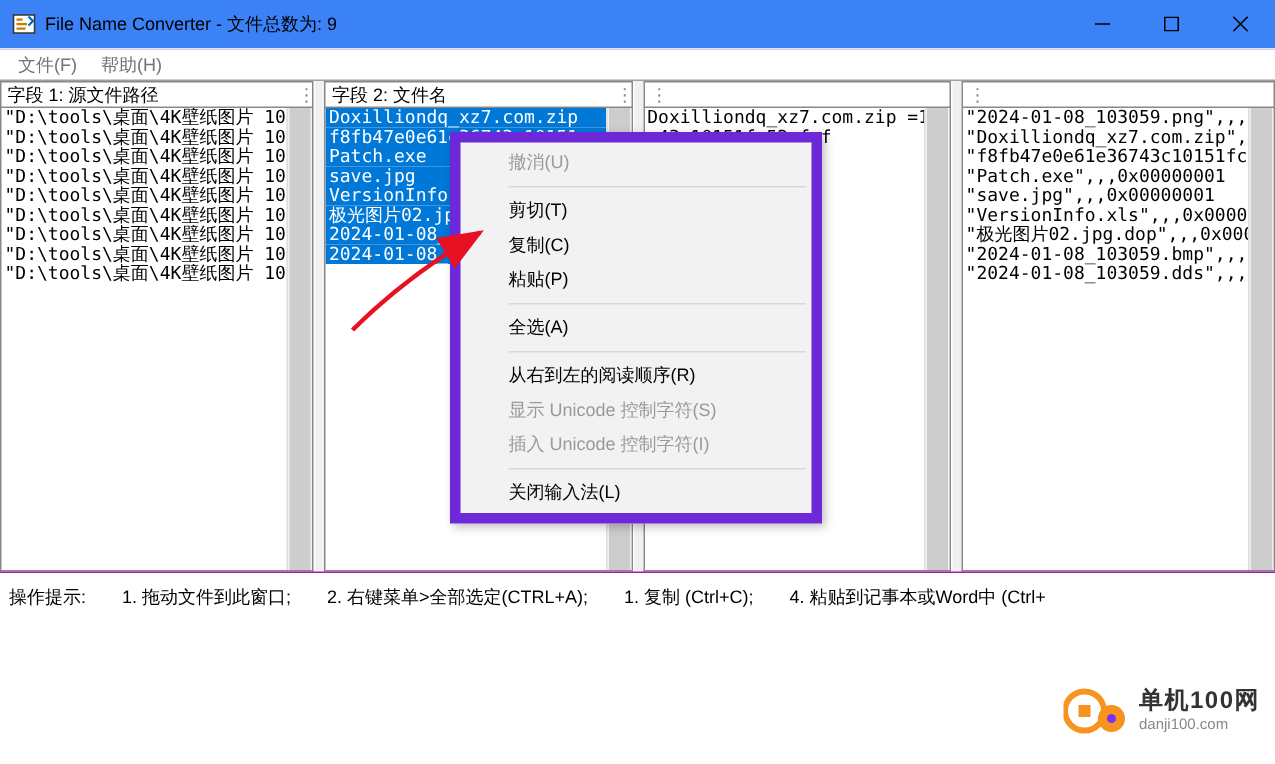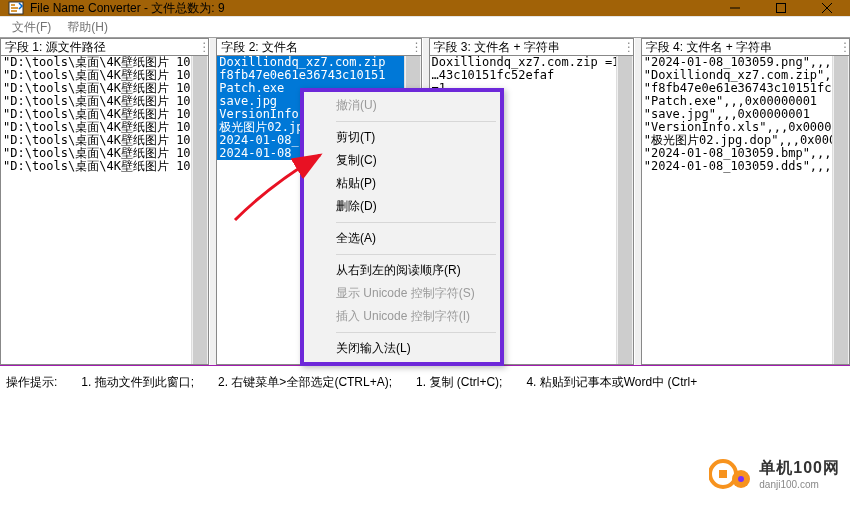--- a/index.html
+++ b/index.html
@@ -1,19 +1,19 @@
 <!DOCTYPE html>
 <html><head>
 <meta charset="utf-8">
 <style>
   * { margin: 0; padding: 0; box-sizing: border-box; font-family: "Microsoft YaHei", "Segoe UI", Tahoma, sans-serif; font-size: 12px; }
   body { width: 850px; height: 509px; background: #fff; position: relative; overflow: hidden; }
 
   
-  .titlebar { height: 17px; background: #a16207; border-bottom: 1px solid #e5e5e5; display: flex; align-items: center; padding-left: 8px; }
+  .titlebar { height: 33px; background: #3b82f6; border-bottom: 1px solid #e5e5e5; display: flex; align-items: center; padding-left: 8px; }
   .titlebar .app-icon { width: 16px; height: 16px; margin-right: 6px; }
   .titlebar .title { flex: 1; color: #000; }
   .titlebar .win-btns { display: flex; }
   .titlebar .win-btn { width: 46px; height: 30px; display: flex; align-items: center; justify-content: center; color: #000; }
   .titlebar .win-btn svg { stroke: #000; }
 
   
   .menubar { height: 20px; display: flex; align-items: center; padding-left: 6px; gap: 4px; color: #737373;}
   .menubar .menu-item { padding: 1px 6px; }
 
@@ -32,30 +32,30 @@
   ul.listbox li.selected { background: #0078d7; color: #fff; }
 
   
   .splitter { width: 6px; background: #f0f0f0; cursor: col-resize; }
 
   
   .hintbar { height: 34px; border-top: 1px solid #a21caf; display: flex; align-items: center; padding: 0 6px; white-space: nowrap; overflow:hidden; position:relative;}
   .hintbar .hint-seg { margin-right: 24px; }
 
   
-  .ctx-menu { position: absolute; left: 300px; top: 88px; width: 204px; background: #f2f2f2; border: 4px solid #6d28d9; box-shadow: 2px 2px 6px rgba(0,0,0,0.25); padding: 2px; }
+  .ctx-menu { position: absolute; left: 300px; top: 88px; width: 248px; background: #f2f2f2; border: 7px solid #6d28d9; box-shadow: 2px 2px 6px rgba(0,0,0,0.25); padding: 2px; }
   .ctx-menu .mi { height: 23px; display: flex; align-items: center; padding-left: 30px; color: #000; }
   .ctx-menu .mi.disabled { color: #9a9a9a; }
   .ctx-menu .sep { height: 1px; background: #d7d7d7; margin: 4px 2px 4px 30px; }
 
   
   .arrow-overlay { position: absolute; left: 230px; top: 135px; pointer-events: none; }
 
   
-  .wm { position: absolute; right: 10px; bottom: 18px; display:flex; align-items:center; gap:6px;}
+  .wm { position: absolute; right: 10px; bottom: 18px; display:flex; align-items:flex-start; gap:6px;}
   .wm .wm-text { text-align:left; }
   .wm .wm-main { font-size: 16px; font-weight: bold; color: #333; letter-spacing: 1px;}
   .wm .wm-sub { font-size: 10px; color: #888; }
 
 </style>
 </head>
 <body>
 
 <div class="titlebar">
   <span class="app-icon">
@@ -139,21 +139,20 @@
       </div>
       <div class="vscroll">
           <div class="thumb"></div>
         </div>
     </div>
   </div>
   <div class="splitter"></div>
 
   <div class="col" style="flex:1.0">
     <div class="col-header">
-      <span>字段 3: 文件名  + 字符串</span>
       <span class="hdr-grip">⋮</span>
     </div>
     <div class="col-body">
       <div class="scroll-area">
         <ul class="listbox" id="list3">
             <li>Doxilliondq_xz7.com.zip =1</li>
             <li>…43c10151fc52efaf</li>
             <li>         =1</li>
             <li>         =1</li>
             <li>o.xls    =1</li>
@@ -164,21 +163,20 @@
       </div>
       <div class="vscroll">
           <div class="thumb"></div>
         </div>
     </div>
   </div>
   <div class="splitter"></div>
 
   <div class="col" style="flex:1.02">
     <div class="col-header">
-      <span>字段 4: 文件名 + 字符串</span>
       <span class="hdr-grip">⋮</span>
     </div>
     <div class="col-body">
       <div class="scroll-area">
         <ul class="listbox" id="list4">
             <li>"2024-01-08_103059.png",,,0x000</li>
             <li>"Doxilliondq_xz7.com.zip",,,0x0</li>
             <li>"f8fb47e0e61e36743c10151fc52efa</li>
             <li>"Patch.exe",,,0x00000001</li>
             <li>"save.jpg",,,0x00000001</li>
@@ -203,21 +201,20 @@
   <span class="hint-seg">1. 复制 (Ctrl+C);</span>
   <span class="hint-seg">4. 粘贴到记事本或Word中 (Ctrl+</span>
 </div>
 
 <div class="ctx-menu">
   <div class="mi disabled">撤消(U)</div>
   <div class="sep"></div>
   <div class="mi">剪切(T)</div>
   <div class="mi">复制(C)</div>
   <div class="mi">粘贴(P)</div>
-  <div class="mi">删除(D)</div>
   <div class="sep"></div>
   <div class="mi">全选(A)</div>
   <div class="sep"></div>
   <div class="mi">从右到左的阅读顺序(R)</div>
   <div class="mi disabled">显示 Unicode 控制字符(S)</div>
   <div class="mi disabled">插入 Unicode 控制字符(I)</div>
   <div class="sep"></div>
   <div class="mi">关闭输入法(L)</div>
 </div>
 

